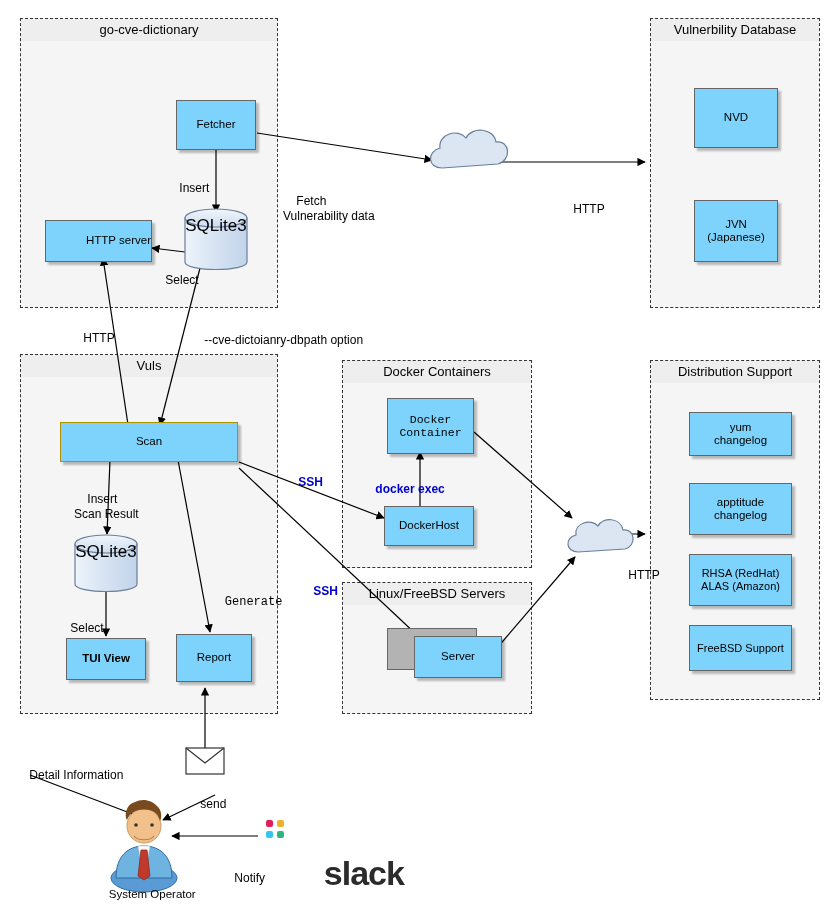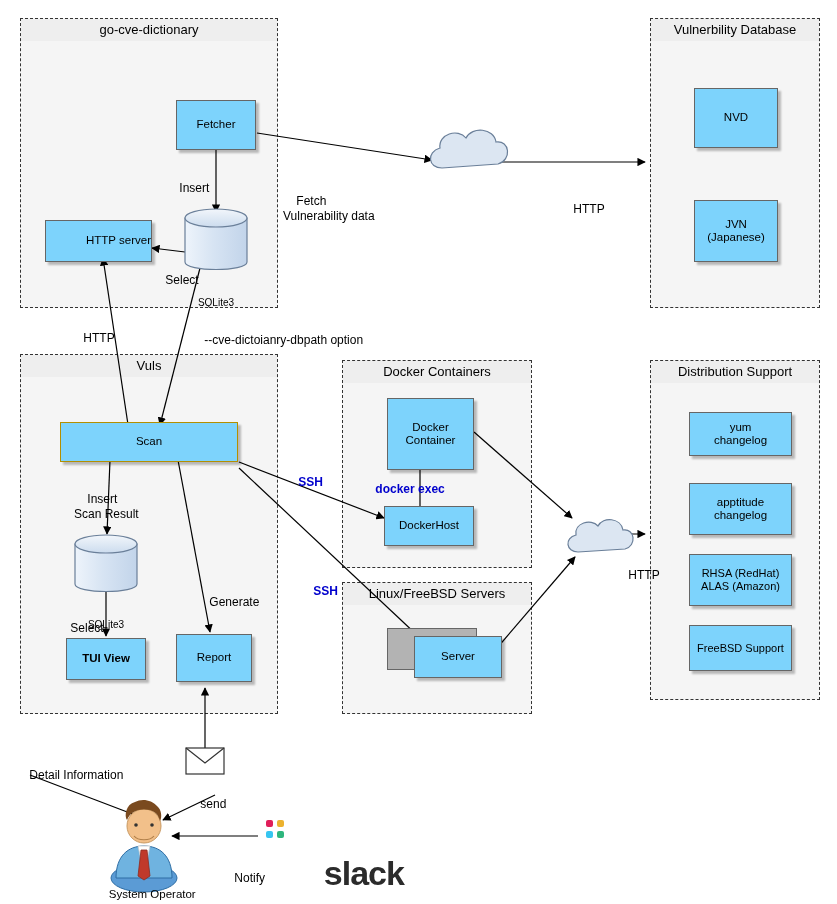--- a/index.html
+++ b/index.html
@@ -53,25 +53,24 @@
     box-shadow: 3px 3px 2px rgba(0,0,0,0.25);
   }
   .box.accent {
     background: #7dd3fc;
     border: 1px solid #b38f00;
   }
   .db {
     position: absolute;
     box-sizing: border-box;
     display: flex;
-    align-items: flex-end;
+    align-items: flex-start;
     justify-content: center;
-    font-size: 10px;
+    font-size: 17px;
     color: #000000;
-    margin-top: 36px;
   }
   .lbl {
     position: absolute;
     font-size: 12px;
     color: #000000;
     white-space: pre;
     line-height: 1.2;
   }
   .lbl.blue {
     color: #0000cc;
@@ -243,21 +242,21 @@
   </div>
 
   <div class="box shadow" style="left:66px; top:638px; width:80px; height:42px;font-weight:bold;">
     <span>TUI View</span>
   </div>
 
   <div class="box shadow" style="left:176px; top:634px; width:76px; height:48px;">
     <span>Report</span>
   </div>
 
-  <div class="box shadow" style="left:387px; top:398px; width:87px; height:72px; white-space:pre-line;">
+  <div class="box shadow" style="left:387px; top:398px; width:87px; height:56px; white-space:pre-line;font-family:Liberation Mono, monospace;">
     <span style="white-space:pre-line;">Docker
 Container</span>
   </div>
 
   <div class="box shadow" style="left:384px; top:506px; width:90px; height:40px;">
     <span>DockerHost</span>
   </div>
 
   <div class="box" style="left:387px; top:628px; width:90px; height:42px; background:#b3b3b3;"></div>
   <div class="box shadow" style="left:414px; top:636px; width:88px; height:42px;">
@@ -318,21 +317,21 @@
 
   <div class="lbl" style="left:74px; top:478px;">
     <span style="white-space:pre-line;">Insert
 Scan Result</span>
   </div>
 
   <div class="lbl" style="left:57px; top:607px;">
     <span>Select</span>
   </div>
 
-  <div class="lbl" style="left:196px; top:581px;">
+  <div class="lbl" style="left:196px; top:581px;font-family:Liberation Mono, monospace;">
     <span>Generate</span>
   </div>
 
   <div class="lbl blue" style="left:285px; top:461px;">
     <span>SSH</span>
   </div>
 
   <div class="lbl blue" style="left:300px; top:570px;">
     <span>SSH</span>
   </div>

